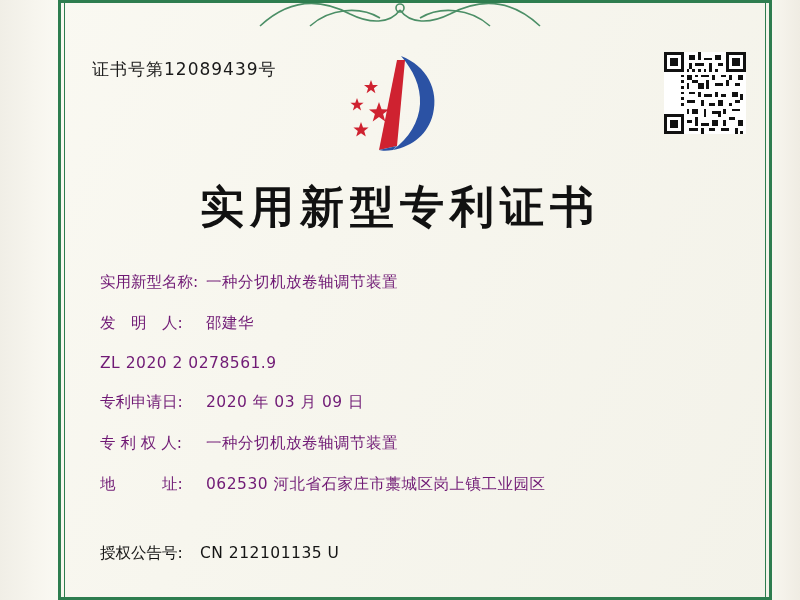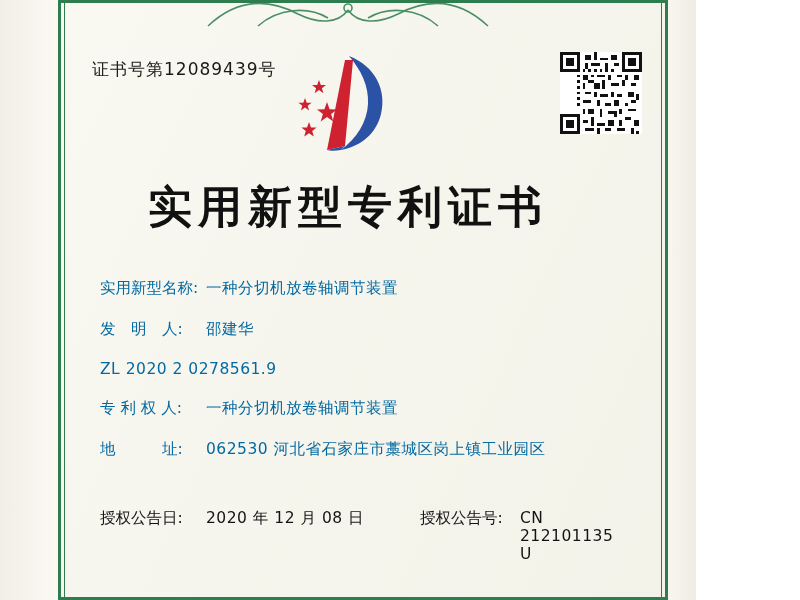--- a/index.html
+++ b/index.html
@@ -9,21 +9,21 @@
   body {
     width: 800px;
     height: 600px;
     background: #ffffff;
     font-family: "Liberation Serif", serif;
     overflow: hidden;
   }
 
   .certificate {
     position: relative;
-    width: 696px;
+    width: 800px;
     height: 600px;
     background: #fdfcf7;
     box-sizing: border-box;
     overflow: hidden;
   }
 
   
   .paper-tint {
     position: absolute;
     inset: 0;
@@ -131,23 +131,22 @@
     position: absolute;
     left: 100px;
     right: 70px;
     top: 272px;
   }
   .field-row {
     display: flex;
     align-items: flex-start;
     margin-bottom: 20px;
     font-size: 15.5px;
-    color: #0369a1;
+    color: #701a75;
     font-family: "DejaVu Sans", sans-serif;
-    margin-top: 6px;
   }
   .field-label {
     width: 106px;
     flex: 0 0 106px;
     white-space: nowrap;
     letter-spacing: 0px;
   }
   .field-value {
     flex: 1 1 auto;
     letter-spacing: 0.5px;
@@ -330,36 +329,36 @@
 
     <div class="field-row">
       <div class="field-label">发　明　人:</div>
       <div class="field-value">邵建华</div>
     </div>
 
     <div class="field-row">
       <div class="field-value">ZL 2020 2 0278561.9</div>
     </div>
 
+    <div class="field-row">
+      <div class="field-label">专利申请日:</div>
+      <div class="field-value">2020 年 03 月 09 日</div>
+    </div>
 
     <div class="field-row">
       <div class="field-label">专 利 权 人:</div>
       <div class="field-value">一种分切机放卷轴调节装置</div>
     </div>
 
     <div class="field-row">
       <div class="field-label">地　　　址:</div>
       <div class="field-value">062530 河北省石家庄市藁城区岗上镇工业园区</div>
     </div>
 
     <div class="field-row-split">
-      <div class="split-left">
-        <div class="split-label">授权公告日:</div>
-        <div class="field-value">2020 年 12 月 08 日</div>
-      </div>
       <div class="split-right">
         <div class="split-label2">授权公告号:</div>
         <div class="field-value">CN 212101135 U</div>
       </div>
     </div>
 
   </div>
 
 </div>
 

